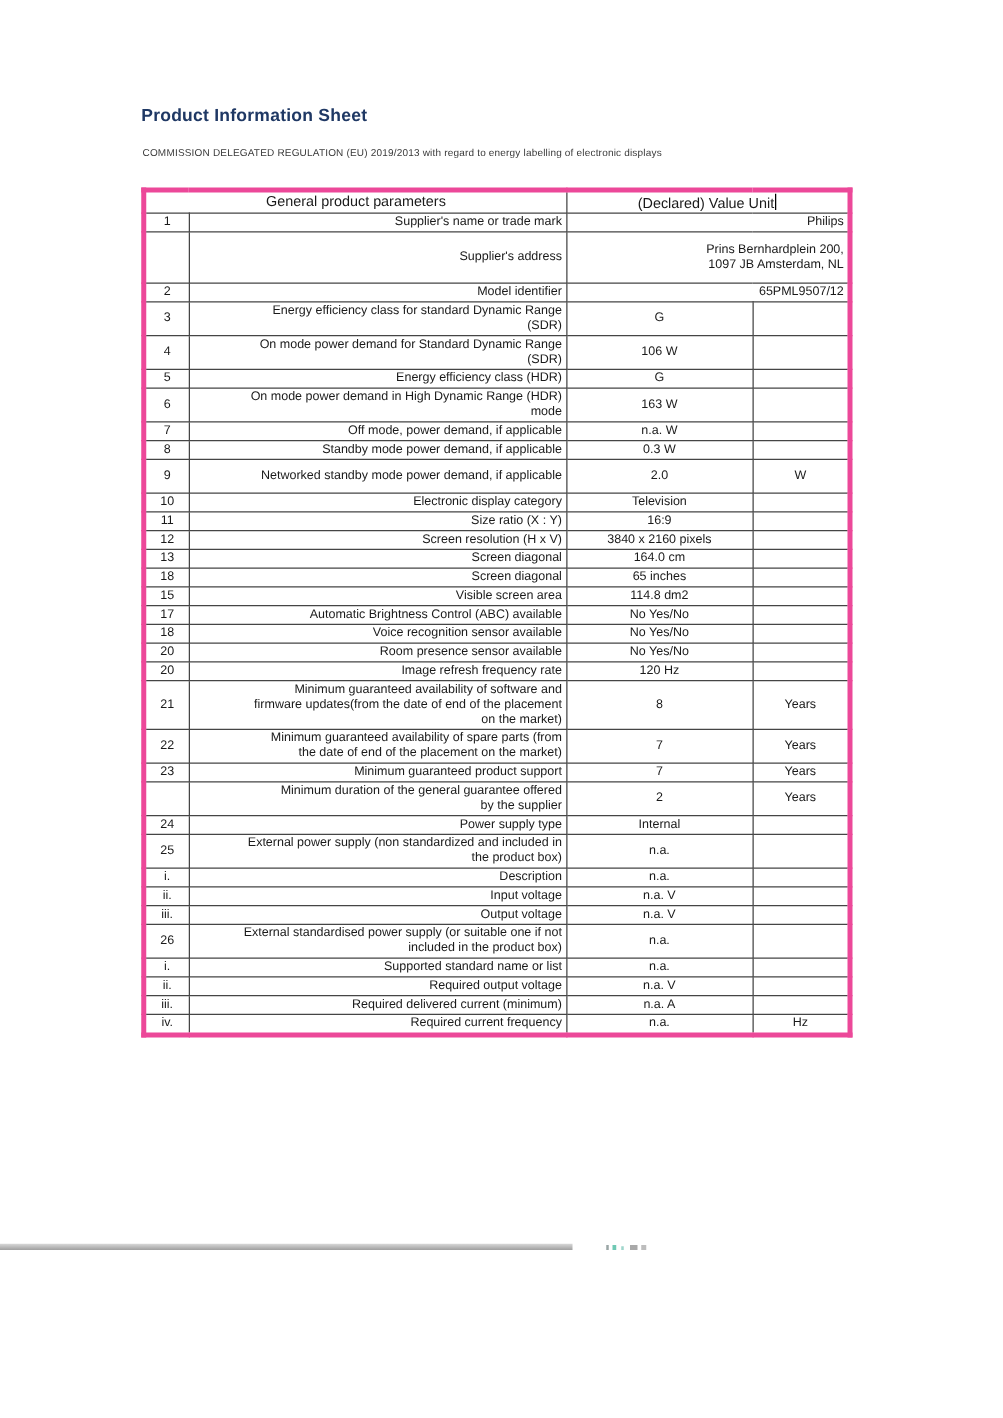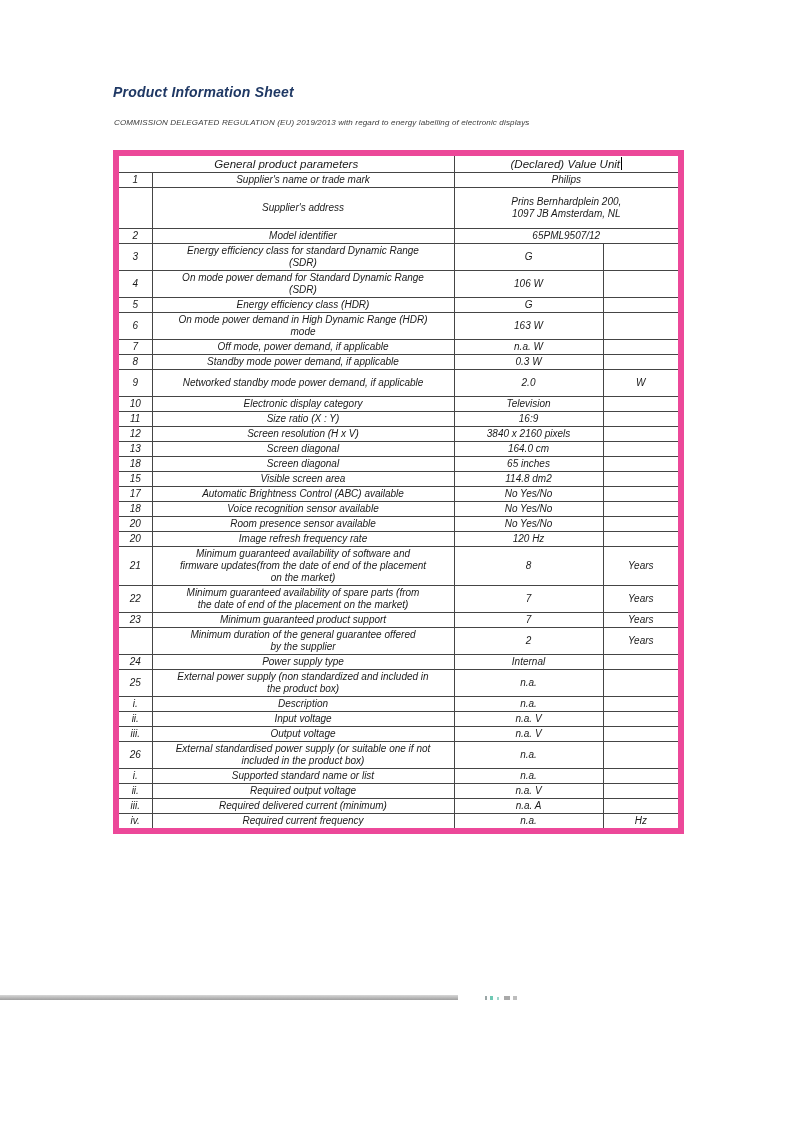--- a/index.html
+++ b/index.html
@@ -3,21 +3,20 @@
 <meta charset="utf-8">
 <style>
   html,body{margin:0;padding:0;background:#ffffff;}
   .page{
     position:relative;
     width:802px;height:1000px;
     background:#ffffff;
     font-family:"Liberation Sans","DejaVu Sans",sans-serif;
     color:#1a1a1a;
     overflow:hidden;
-    font-style:italic;
   }
   .title{
     position:absolute;left:113px;top:84px;
     margin:0;
     font-size:14px;font-weight:bold;
     letter-spacing:.2px;
     color:var(--title-color,#1F3864);
   }
   .subtitle{
     position:absolute;left:114px;top:118px;
@@ -31,32 +30,32 @@
     font-size:10px;
     color:#1a1a1a;
   }
   .doc-table th,.doc-table td{
     border:1px solid #454545;
     padding:1px 3px;
     line-height:12px;
     vertical-align:middle;
     overflow:hidden;
   }
-  .doc-table{border:6px solid #ec4899;padding-left:44px;}
+  .doc-table{border:4px solid #ec4899;padding-left:44px;}
   .doc-table thead th{
     font-weight:normal;
     font-size:11.5px;line-height:14px;
     text-align:center;
     padding:0 2px;
     height:16px;
   }
   .c-num{text-align:center;}
-  .c-label{text-align:center;white-space:pre-line;}
+  .c-label{text-align:right;white-space:pre-line;}
   .c-value{text-align:center;white-space:pre-line;}
-  .c-value.left{text-align:center;}
+  .c-value.left{text-align:right;}
   .c-unit{text-align:center;}
   tr.pad8 td{padding-top:8px;padding-bottom:8px;}
   tr.pad7 td{padding-top:7px;padding-bottom:7px;}
   .cursor{
     display:inline-block;width:1px;height:13px;
     background:#000;vertical-align:-2px;margin-left:1px;
   }
   .taskbar-strip{
     position:absolute;left:0;bottom:0;
     width:458px;height:5px;

